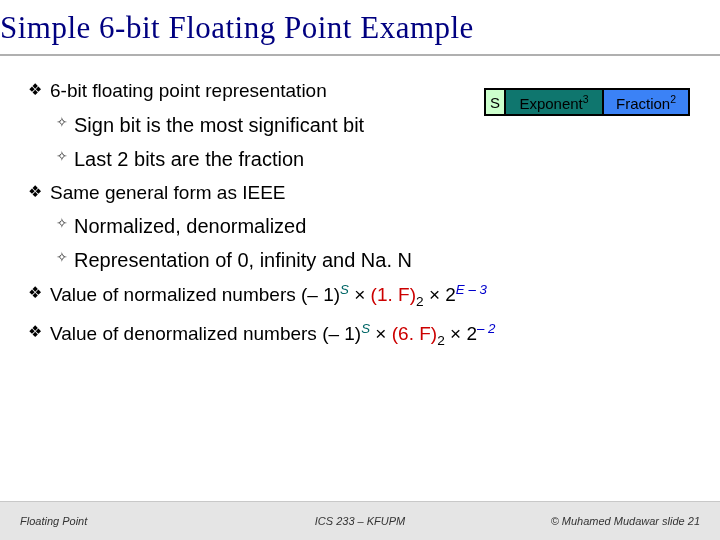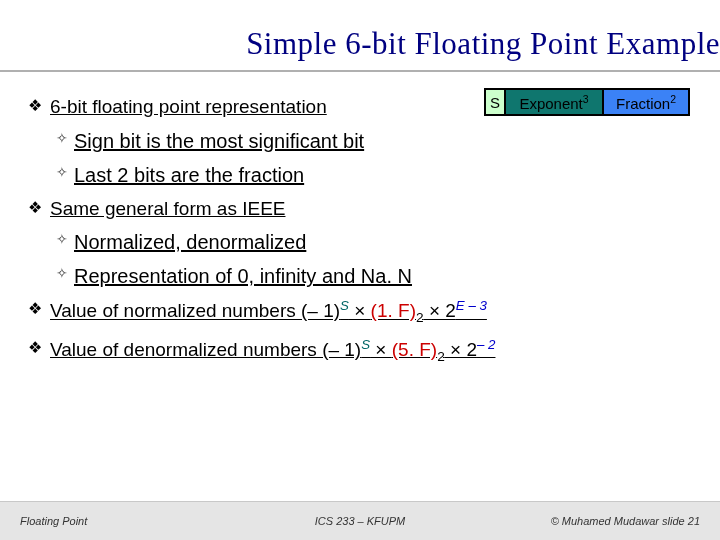--- a/index.html
+++ b/index.html
@@ -6,34 +6,33 @@
   body {
     width: 720px;
     height: 540px;
     background: #fff;
     font-family: Arial, "Helvetica Neue", Helvetica, sans-serif;
     position: relative;
     overflow: hidden;
   }
   .title-band {
     width: 100%;
-    padding: 26px 0 8px 0;
-    text-align: right;
+    padding: 10px 0 8px 0;
+    text-align: left;
     border-bottom: 2px solid #b0b0b0;
   }
   .title-band h1 {
     font-family: "Comic Sans MS", "Comic Sans", cursive;
     font-size: 31px;
     font-weight: normal;
     color: #000080;
     letter-spacing: 0.5px;
   }
   .content {
     padding: 14px 28px 0 28px;
-    text-decoration: underline;
   }
   .lvl1 {
     font-size: 19px;
     color: #000;
     margin: 8px 0 6px 0;
     position: relative;
     padding-left: 22px;
     line-height: 1.35;
   }
   .lvl1::before {
@@ -134,21 +133,21 @@
 
   <div class="lvl1">Same general form as IEEE</div>
   <div class="lvl2">Normalized, denormalized</div>
   <div class="lvl2">Representation of 0, infinity and Na. N</div>
 
   <div class="lvl1">
     <span>Value of normalized numbers (– 1)</span><span class="sup greenish">S</span><span> × </span><span class="red">(1. F)</span><span class="sub">2</span><span> × 2</span><span class="sup blue">E – 3</span>
   </div>
 
   <div class="lvl1">
-    <span>Value of denormalized numbers (– 1)</span><span class="sup greenish">S</span><span> × </span><span class="red">(5. F)</span><span class="sub">2</span><span> × 2</span><span class="sup blue">– 2</span>
+    <span>Value of denormalized numbers (– 1)</span><span class="sup greenish">S</span><span> × </span><span class="red">(6. F)</span><span class="sub">2</span><span> × 2</span><span class="sup blue">– 2</span>
   </div>
 
 </div>
 
 <div class="footer">
   <span>Floating Point</span>
   <span class="mid">ICS 233 – KFUPM</span>
   <span>© Muhamed Mudawar  slide 21</span>
 </div>
 

